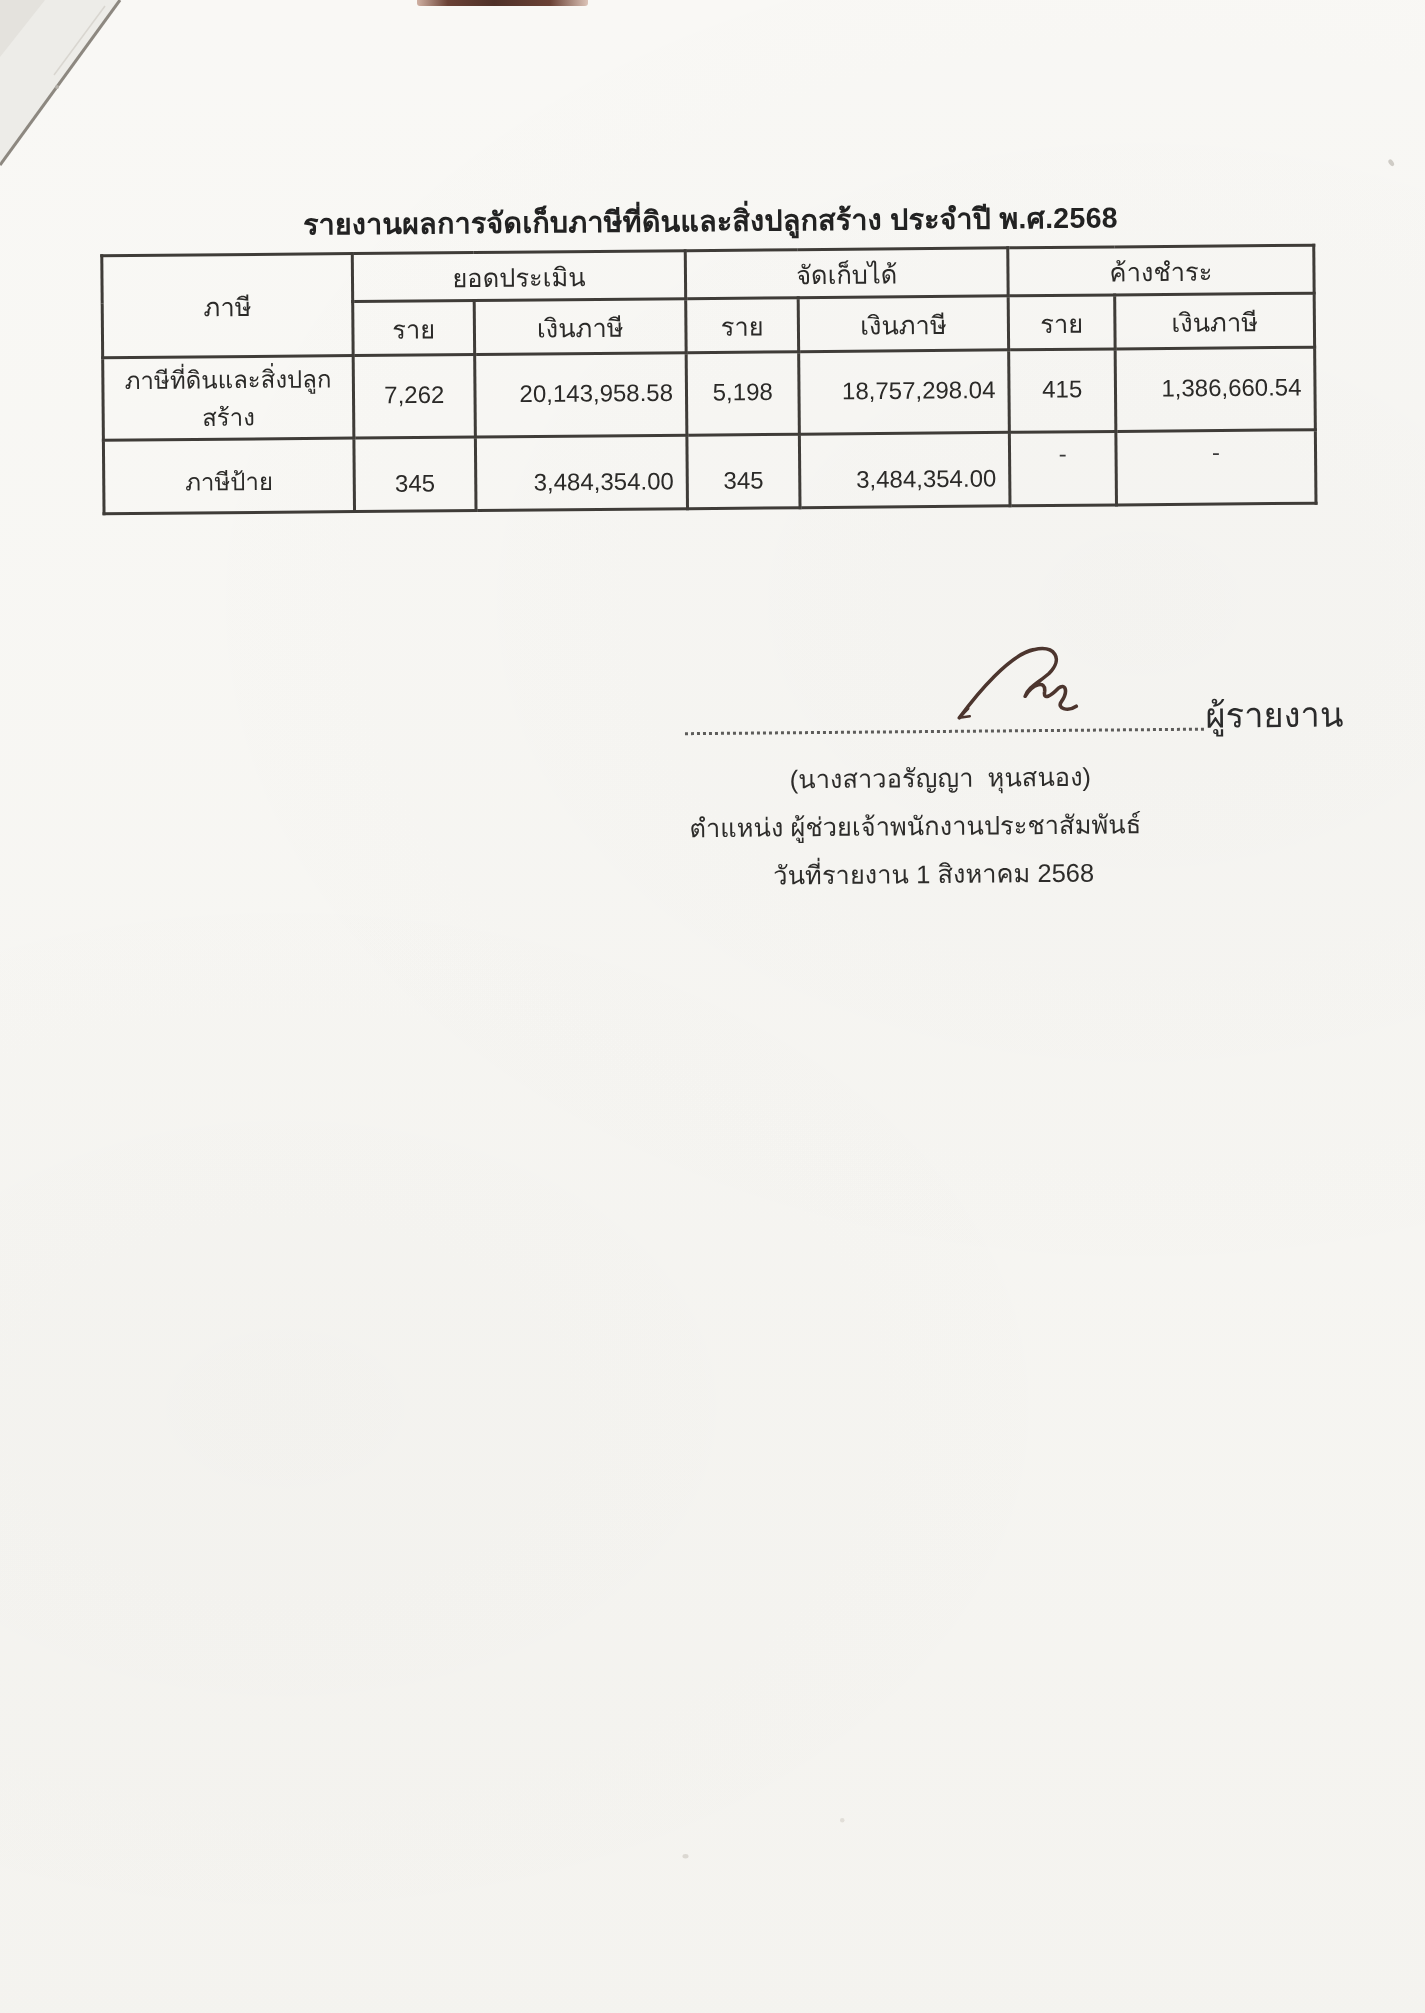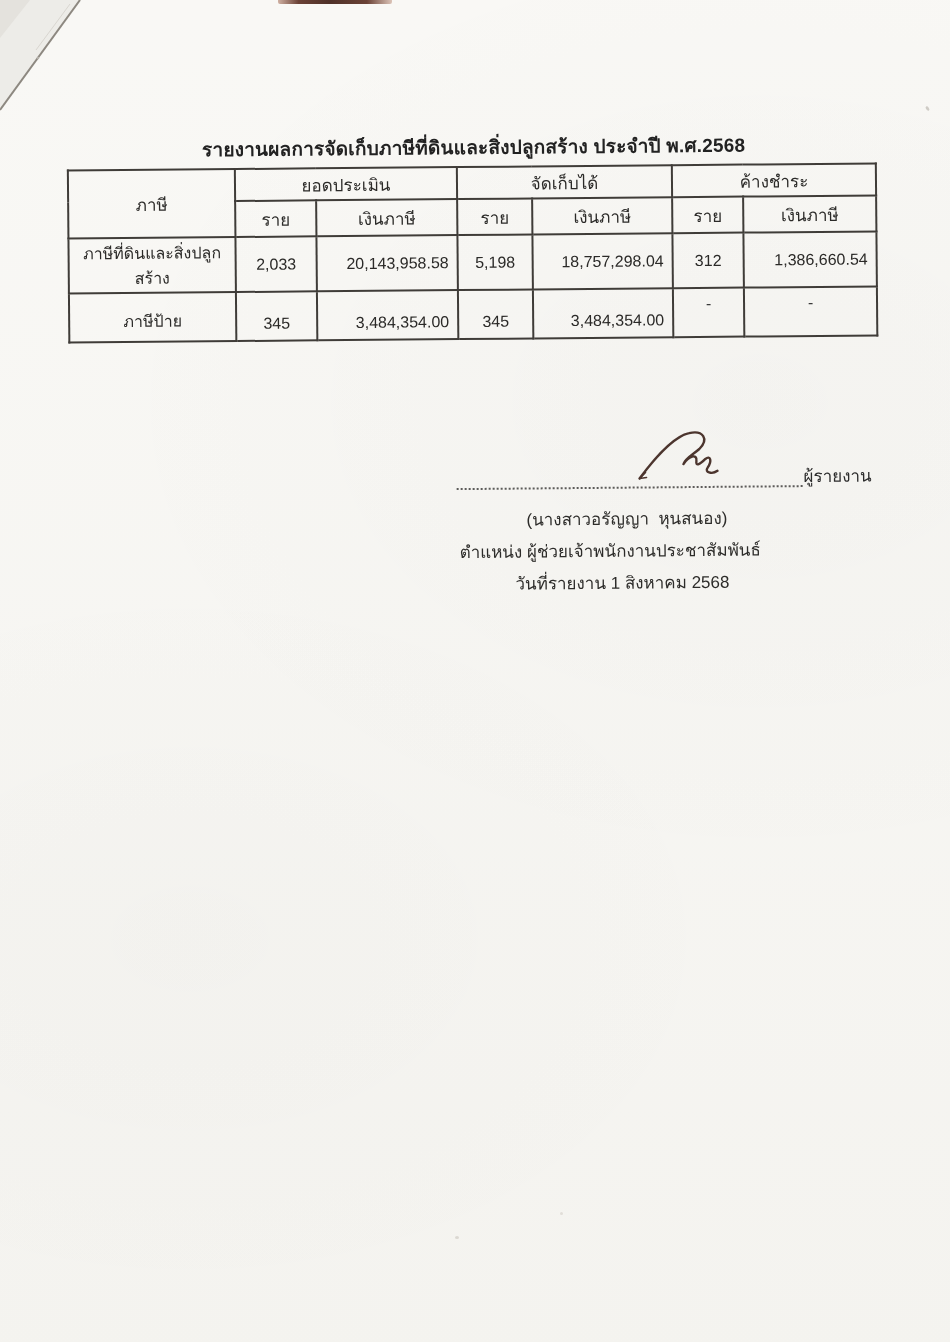--- a/index.html
+++ b/index.html
@@ -87,21 +87,21 @@
     width: 440px;
     display: flex;
     align-items: flex-end;
   }
   #signature-dots {
     width: 346px;
     height: 16px;
     border-bottom: 2px dotted #5d5c5a;
   }
   #signature-label {
-    font-size: 17px;
+    font-size: 23px;
     line-height: 20px;
     margin-left: 1px;
     white-space: nowrap;
   }
   .sig-text {
     position: absolute;
     width: 350px;
     text-align: center;
     font-size: 17px;
     color: #2d2c2a;
@@ -160,25 +160,25 @@
       <tr>
         <th class="sub">ราย</th>
         <th class="sub">เงินภาษี</th>
         <th class="sub">ราย</th>
         <th class="sub">เงินภาษี</th>
         <th class="sub">ราย</th>
         <th class="sub">เงินภาษี</th>
       </tr>
       <tr>
         <td class="r1">ภาษีที่ดินและสิ่งปลูกสร้าง</td>
-        <td class="r1">2,033</td>
+        <td class="r1">7,262</td>
         <td class="r1 num">20,143,958.58</td>
         <td class="r1">5,198</td>
         <td class="r1 num">18,757,298.04</td>
-        <td class="r1">312</td>
+        <td class="r1">415</td>
         <td class="r1 num">1,386,660.54</td>
       </tr>
       <tr>
         <td class="r2 low">ภาษีป้าย</td>
         <td class="r2 low">345</td>
         <td class="r2 low num">3,484,354.00</td>
         <td class="r2 low">345</td>
         <td class="r2 low num">3,484,354.00</td>
         <td class="r2 dash">-</td>
         <td class="r2 dash">-</td>

